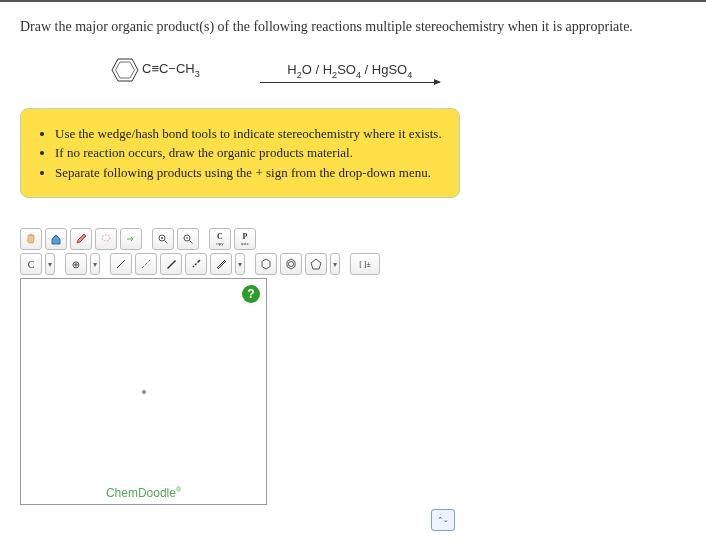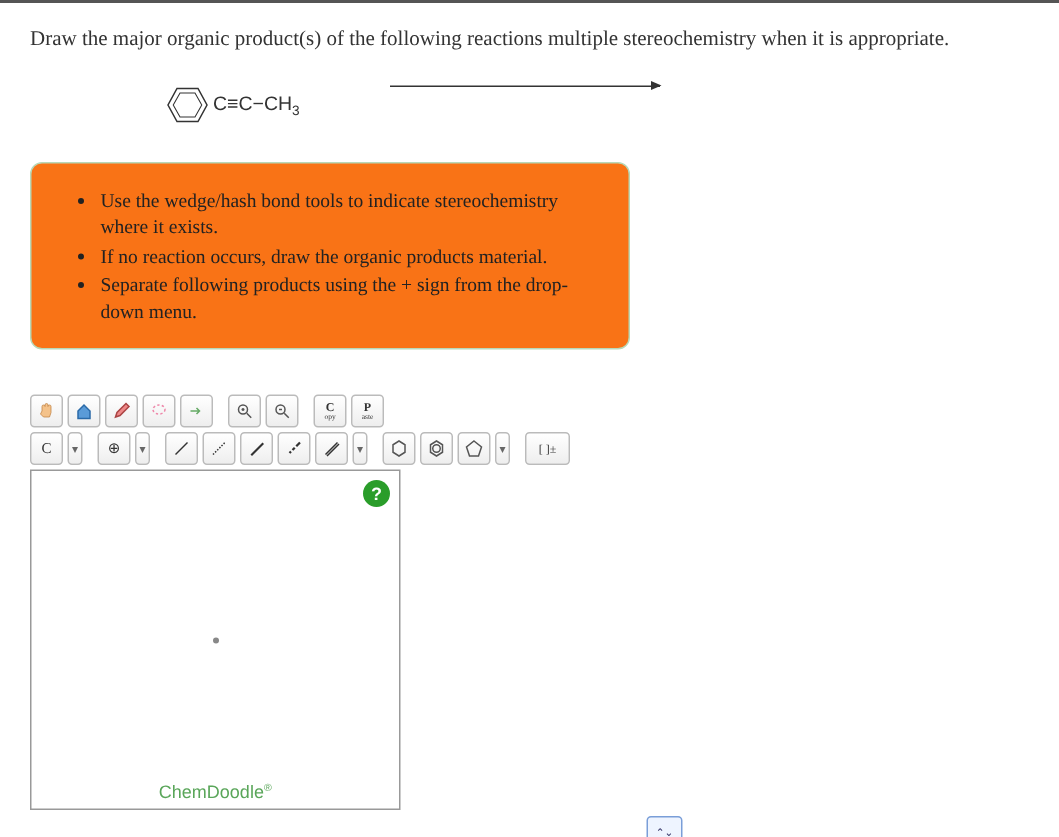--- a/index.html
+++ b/index.html
@@ -1,25 +1,25 @@
 <!DOCTYPE html>
 <html><head>
 <meta charset="utf-8">
 <style>
 body{margin:0;padding:15px 20px;font-family:Georgia,'Times New Roman',serif;font-size:14px;color:#333;background:#fff;border-top:2px solid #555}
 .question{margin-bottom:20px;line-height:1.4}
-.reaction-row{display:flex;align-items:flex-start;margin:15px 0 25px 90px}
+.reaction-row{display:flex;align-items:flex-end;margin:15px 0 25px 90px}
 .reactant{font-family:Arial,sans-serif;font-size:13px;display:flex;align-items:center}
 .hexagon{width:30px;height:26px;position:relative;margin-right:2px}
 .hexagon svg{display:block}
 .reagent-block{margin-left:60px;display:flex;flex-direction:column;align-items:center}
 .reagent{font-family:Arial,sans-serif;font-size:13px;margin-bottom:2px}
 .arrow{width:180px;height:1px;background:#333;position:relative}
 .arrow::after{content:'';position:absolute;right:-1px;top:-3px;border-left:7px solid #333;border-top:3.5px solid transparent;border-bottom:3.5px solid transparent}
-.instructions{border:1px solid #b8d8b8;background:#f97316;border-radius:8px;padding:14px 28px;margin:0 0 30px 0;width:400px;box-sizing:border-box}
+.instructions{border:1px solid #b8d8b8;background:#fde047;border-radius:8px;padding:14px 16px;margin:0 0 30px 0;width:440px;box-sizing:border-box}
 .instructions ul{margin:0;padding-left:18px}
 .instructions li{margin:2px 0;font-size:13px;line-height:1.35;color:#222}
 .editor-area{width:400px}
 .toolbar1,.toolbar2{display:flex;gap:3px;margin-bottom:3px}
 .tool-btn{width:22px;height:22px;border:1px solid #bbb;background:linear-gradient(#fff,#eee);border-radius:3px;display:flex;align-items:center;justify-content:center;font-size:10px;cursor:pointer;box-sizing:border-box}
 .tool-btn.wide{width:30px}
 .tool-btn svg{display:block}
 .dd{width:10px;font-size:8px;color:#666}
 .sep{width:4px}
 .canvas{width:245px;height:225px;border:1px solid #999;background:#fff;position:relative;margin-bottom:4px}
@@ -39,20 +39,23 @@
   <div class="reactant">
     <span class="hexagon">
       <svg width="30" height="26" viewBox="0 0 30 26">
           <polygon points="8,2 22,2 28,13 22,24 8,24 2,13" fill="none" stroke="#333" stroke-width="1"></polygon>
           <polygon points="10,5 20,5 24.5,13 20,21 10,21 5.5,13" fill="none" stroke="#333" stroke-width="0.7"></polygon>
         </svg>
     </span>
     <span><span>C≡C−CH</span><sub>3</sub></span>
   </div>
   <div class="reagent-block">
+    <div class="reagent">
+      <span>H</span><sub>2</sub><span>O / H</span><sub>2</sub><span>SO</span><sub>4</sub><span> / HgSO</span><sub>4</sub>
+    </div>
     <div class="arrow"></div>
   </div>
 </div>
 
 <div class="instructions">
   <ul>
     <li>Use the wedge/hash bond tools to indicate stereochemistry where it exists.</li>
     <li>If no reaction occurs, draw the organic products material.</li>
     <li>Separate following products using the + sign from the drop-down menu.</li>
   </ul>

